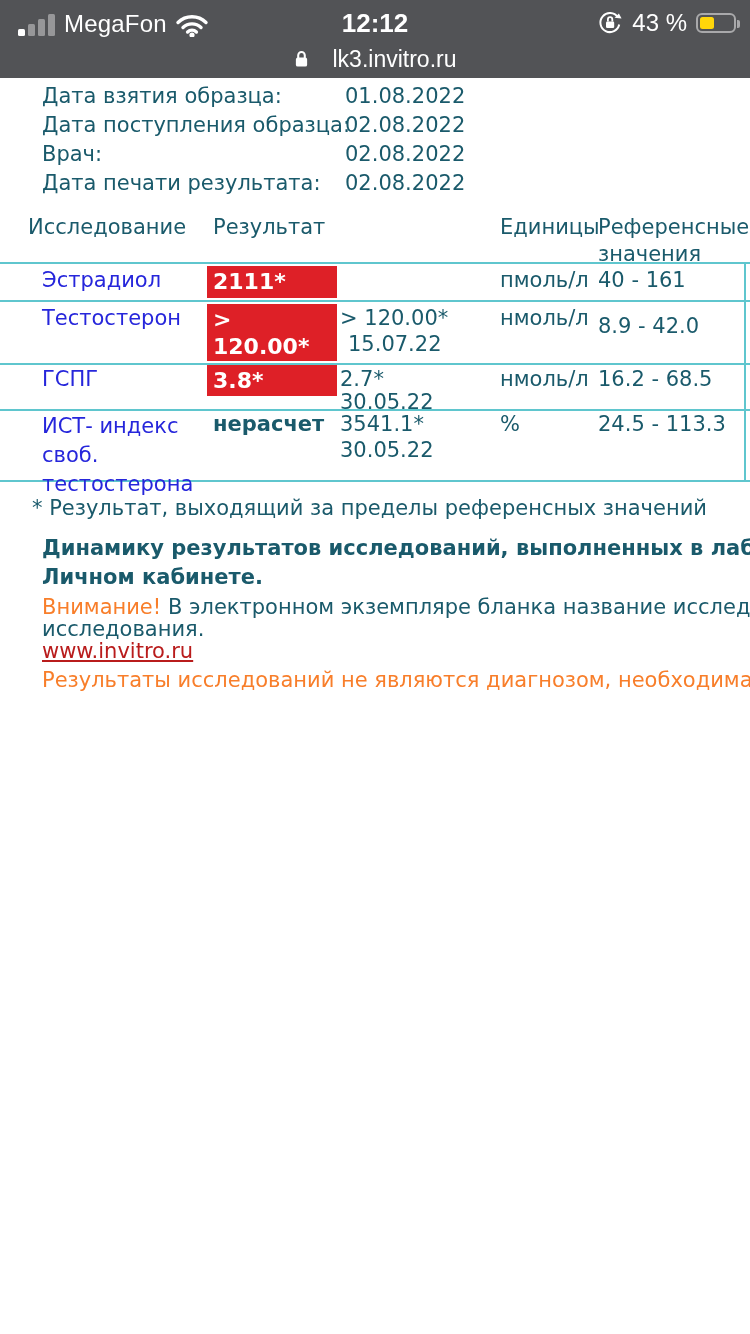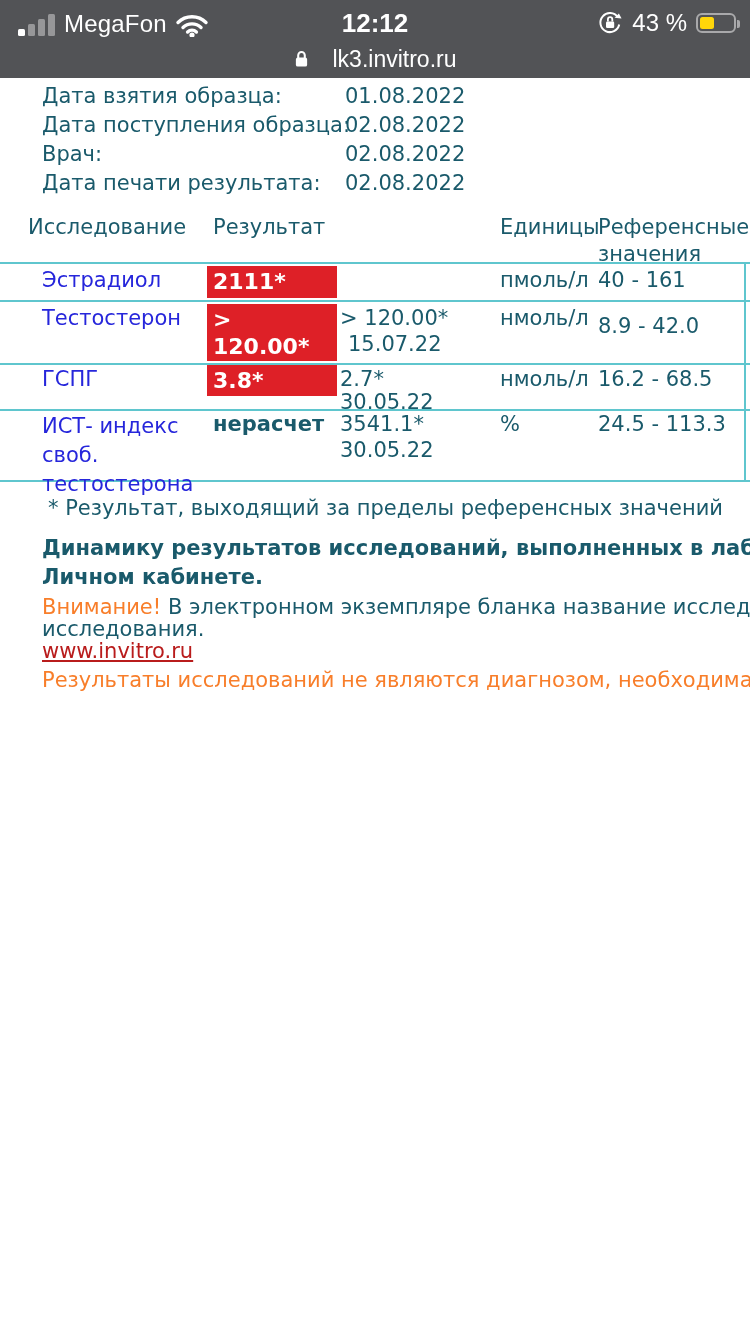--- a/index.html
+++ b/index.html
@@ -142,21 +142,21 @@
     <div class="abs teal" style="left:500px;top:289px;">нмоль/л</div>
     <div class="abs teal" style="left:598px;top:289px;">16.2 - 68.5</div>
 
     <div class="abs blue wrapname" style="left:42px;top:334px;">ИСТ- индекс своб. тестостерона</div>
     <div class="abs teal bold" style="left:213px;top:334px;">нерасчет</div>
     <div class="abs teal" style="left:340px;top:334px;">3541.1*</div>
     <div class="abs teal" style="left:340px;top:360px;">30.05.22</div>
     <div class="abs teal" style="left:500px;top:334px;">%</div>
     <div class="abs teal" style="left:598px;top:334px;">24.5 - 113.3</div>
 
-    <div class="abs teal" style="left:48px;top:418px;text-align:right;">* Результат, выходящий за пределы референсных значений</div>
+    <div class="abs teal" style="left:32px;top:418px;text-align:right;">* Результат, выходящий за пределы референсных значений</div>
 
     <div class="abs teal bold clip" style="left:42px;top:458px;">Динамику результатов исследований, выполненных в лаборатории ИНВИТРО,</div>
     <div class="abs teal bold" style="left:42px;top:487px;">Личном кабинете.</div>
 
     <div class="abs clip attn-block" style="left:42px;top:518px;">
       <span class="orange">Внимание!</span><span class="teal"> В электронном экземпляре бланка название исследования сокращено, полное название</span>
     </div>
     <div class="abs teal attn-block" style="left:42px;top:540px;">исследования.</div>
     <a class="abs link attn-block" style="left:42px;top:562px;">www.invitro.ru</a>
 

